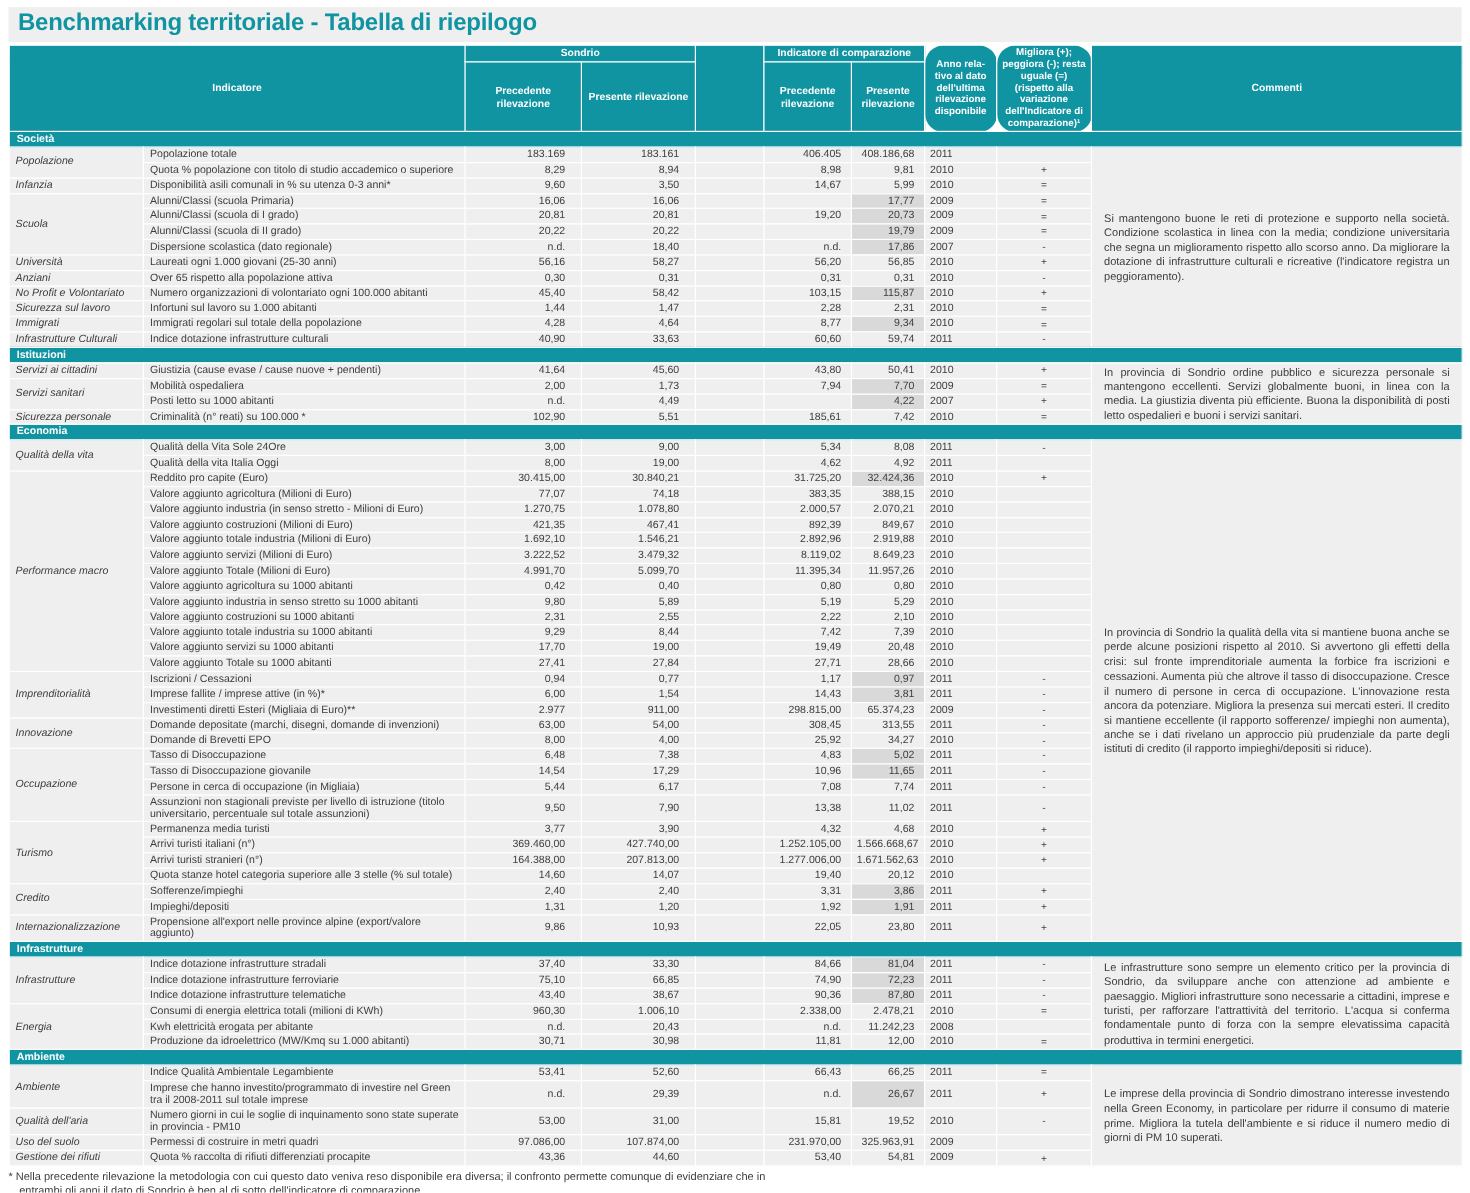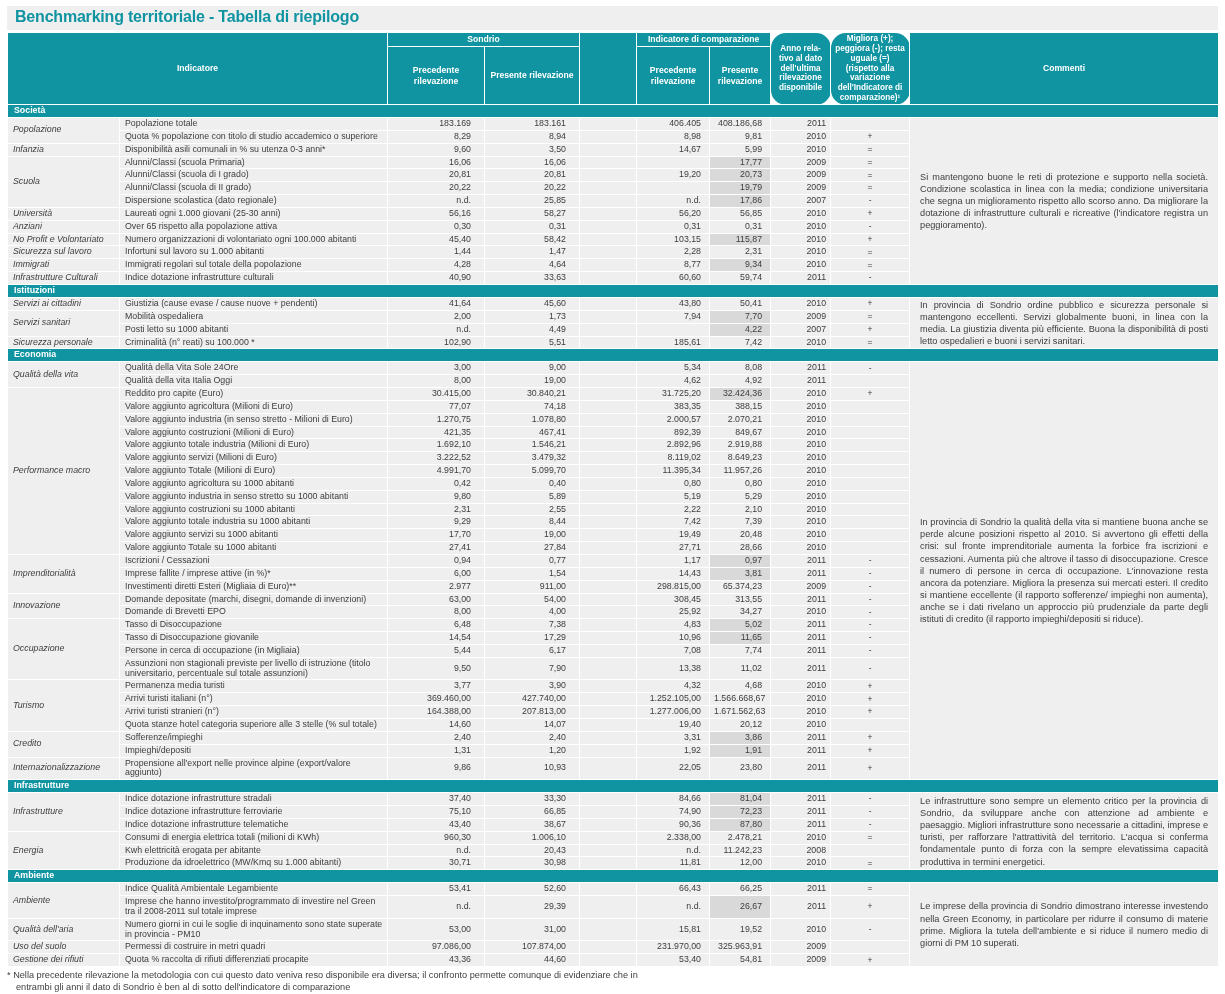--- a/index.html
+++ b/index.html
@@ -1,37 +1,37 @@
 <!DOCTYPE html>
 <html style="--teal: #1094a2; --rowbg: #efefef; --gray: #d9d9d9;"><head>
 <meta charset="utf-8">
 <style>
   :root { --teal:#1094a2; --rowbg:#efefef; --gray:#d9d9d9; --txt:#3d3d3d; }
   * { box-sizing: border-box; }
   html,body { margin:0; padding:0; background:#fff; font-family:"Liberation Sans", sans-serif; }
   .page { width:1225px; height:994px; padding:6px 7px 0 7px; background:#fff; overflow:hidden; }
-  .title-bar { background:#efefef; color:var(--teal); font-weight:bold; font-size:16px;
+  .title-bar { background:#efefef; color:var(--teal); font-weight:bold; font-size:20px;
                padding:2px 8px 4px 8px; letter-spacing:-0.2px; margin-bottom:2px; }
   table.bench { border-collapse:collapse; width:1211px; table-layout:fixed; }
   col.c-cat {width:112px;} col.c-ind {width:268px;} col.c-sp {width:97px;} col.c-ss {width:95px;}
   col.c-gap {width:57px;} col.c-cp {width:73px;} col.c-cpr {width:61px;} col.c-an {width:60px;}
   col.c-tr {width:79px;} col.c-com {width:309px;}
   th { background:var(--teal); color:#fff; font-weight:bold; font-size:8.6px; line-height:1.2;
        border:1px solid #fff; text-align:center; vertical-align:middle; padding:1px 3px; }
   thead tr.r1 th { height:14px; }
   thead tr.r2 th { height:58px; }
   th.th-anno, th.th-migliora { font-size:8.2px;border-radius:15px; }
   td { background:var(--rowbg); border:1px solid #fff; font-size:8.8px; color:var(--txt);
        padding:1px 4px; line-height:1.12; vertical-align:middle; height:12px; }
   td.cat { padding-left:5px;font-style:italic; }
   td.ind { padding-left:5px; }
   td.num { text-align:right; padding-right:13px; white-space:nowrap; }
   td.num-c { text-align:right; padding-right:8px; white-space:nowrap; }
   td.gray { background:var(--gray);margin-top:31px; }
-  td.anno { text-align:right; }
+  td.anno { text-align:left; }
   td.trend { text-align:center; font-size:8.4px; }
   tr.sec td { background:var(--teal); color:#fff; font-weight:bold; font-size:8.8px;
               height:13px; padding:1px 6px; }
   td.comment { font-size:9.2px; text-align:justify; padding:0 10px; line-height:1.32; }
   .footnotes { width:640px; margin-top:3px; font-size:9.2px; color:var(--txt); line-height:1.25; }
   .footnote { padding-left:9px; text-indent:-9px; }
 </style>
 </head>
 <body>
 
@@ -132,21 +132,21 @@
           <td class="num">20,22</td>
           <td></td>
           <td class="num-c"></td>
           <td class="num-c gray">19,79</td>
           <td class="anno">2009</td>
           <td class="trend">=</td>
         </tr>
         <tr>
           <td class="ind">Dispersione scolastica (dato regionale)</td>
           <td class="num">n.d.</td>
-          <td class="num">25,85</td>
+          <td class="num">18,40</td>
           <td></td>
           <td class="num-c">n.d.</td>
           <td class="num-c gray">17,86</td>
           <td class="anno">2007</td>
           <td class="trend">-</td>
         </tr>
         <tr>
           <td class="cat" rowspan="1">Università</td>
           <td class="ind">Laureati ogni 1.000 giovani (25-30 anni)</td>
           <td class="num">56,16</td>

